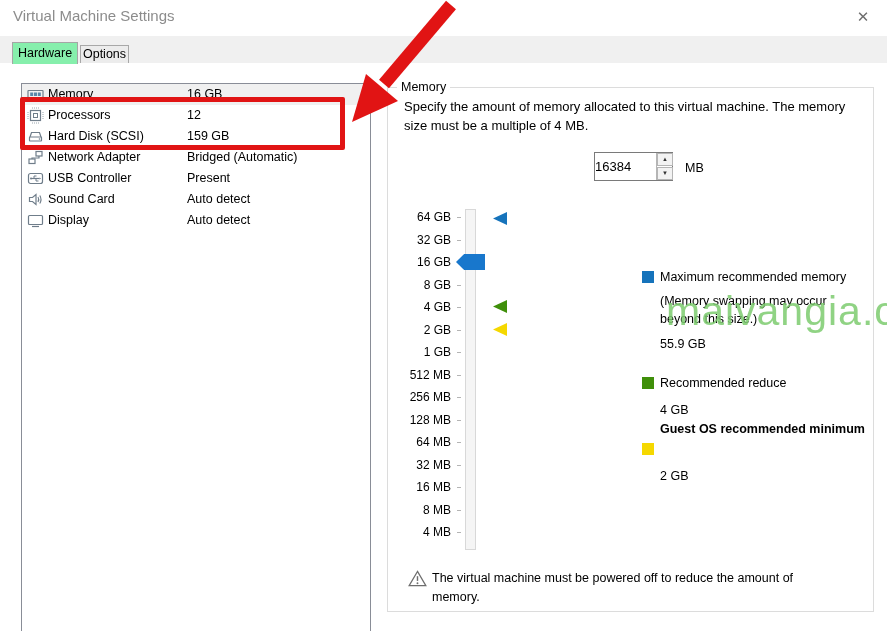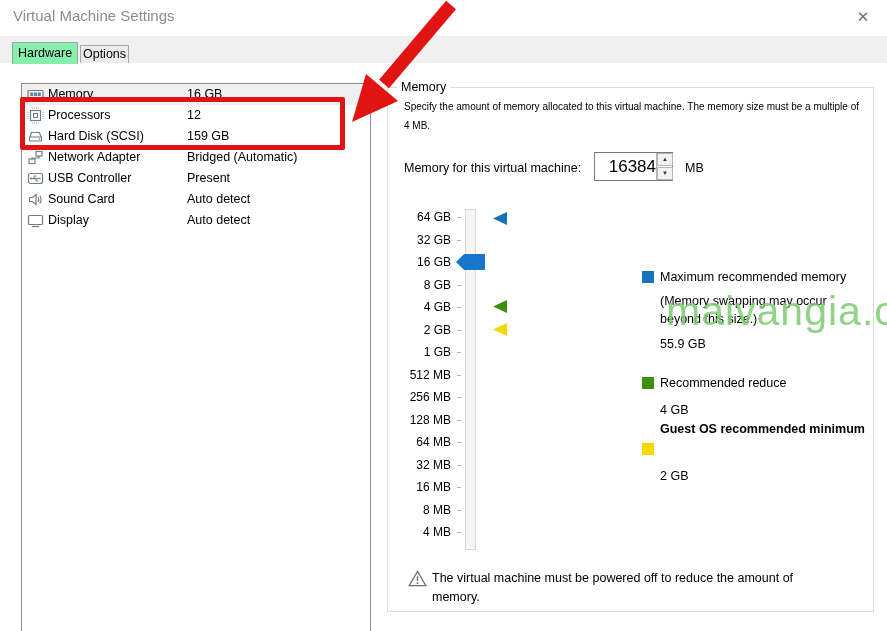--- a/index.html
+++ b/index.html
@@ -33,26 +33,26 @@
   .dev-icon { position:absolute; left:5px; top:2px; width:17px; height:17px; }
   .dev-icon svg { width:17px; height:17px; }
   .dev-name { position:absolute; left:26px; top:0; }
   .dev-summary { position:absolute; left:165px; top:0; }
 
   
   .groupbox { position:absolute; left:387px; top:87px; width:487px; height:525px;
               border:1px solid #dcdcdc; }
   .group-label { position:absolute; left:9px; top:-8px; background:#fff; padding:0 4px;
                  font-size:12.5px; }
-  .desc { position:absolute; left:16px; top:9px; width:462px; font-size:10px; line-height:19px; }
+  .desc { position:absolute; left:16px; top:9px; width:462px; font-size:13px; line-height:19px; }
   .field-label { position:absolute; left:16px; top:73px; font-size:12.5px; }
   .mem-input-wrap { position:absolute; left:206px; top:64px; width:79px; height:29px;
                     border:1px solid #7a7a7a; background:#fff; }
   .mem-input { position:absolute; left:0; top:0; width:61px; height:27px; border:none;
-               text-align:right; padding-right:0; font-size:17px; outline:none;
+               padding-right:0; font-size:13px; outline:none;
                font-family:"Liberation Sans", sans-serif; }
   .spin { position:absolute; right:0; top:0; width:16px; height:27px; border-left:1px solid #b5b5b5; }
   .spin-btn { position:absolute; left:0; width:16px; height:13px; background:#f3f3f3;
               border:1px solid #b5b5b5; font-size:6px; line-height:11px; text-align:center;
               color:#333; cursor:pointer; }
   .spin-up { top:0; } .spin-down { bottom:0; }
   .unit-label { position:absolute; left:297px; top:73px; font-size:12.5px; }
 
   
   .scale { position:absolute; left:0px; top:118px; width:63px; }
@@ -196,21 +196,20 @@
       </span>
       <span class="dev-name">Display</span>
       <span class="dev-summary">Auto detect</span>
     </div>
   </div>
 
   <div class="groupbox">
     <div class="group-label">Memory</div>
     <div class="desc">Specify the amount of memory allocated to this virtual machine. The memory size must be a multiple of 4 MB.</div>
 
-    <div class="field-label">Memory for this virtual machine:</div>
     <div class="mem-input-wrap">
       <input class="mem-input" value="16384" style="">
       <div class="spin">
         <div class="spin-btn spin-up">▲</div>
         <div class="spin-btn spin-down">▼</div>
       </div>
     </div>
     <div class="unit-label">MB</div>
 
     <div class="scale">

